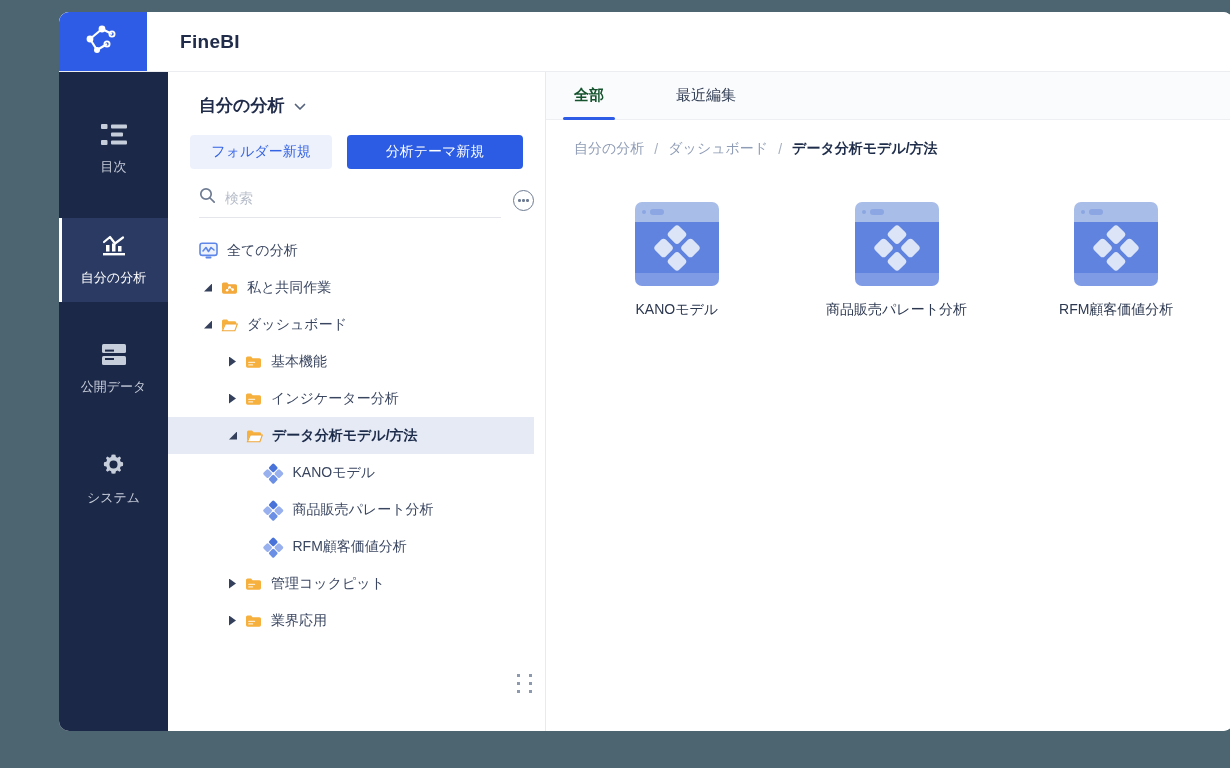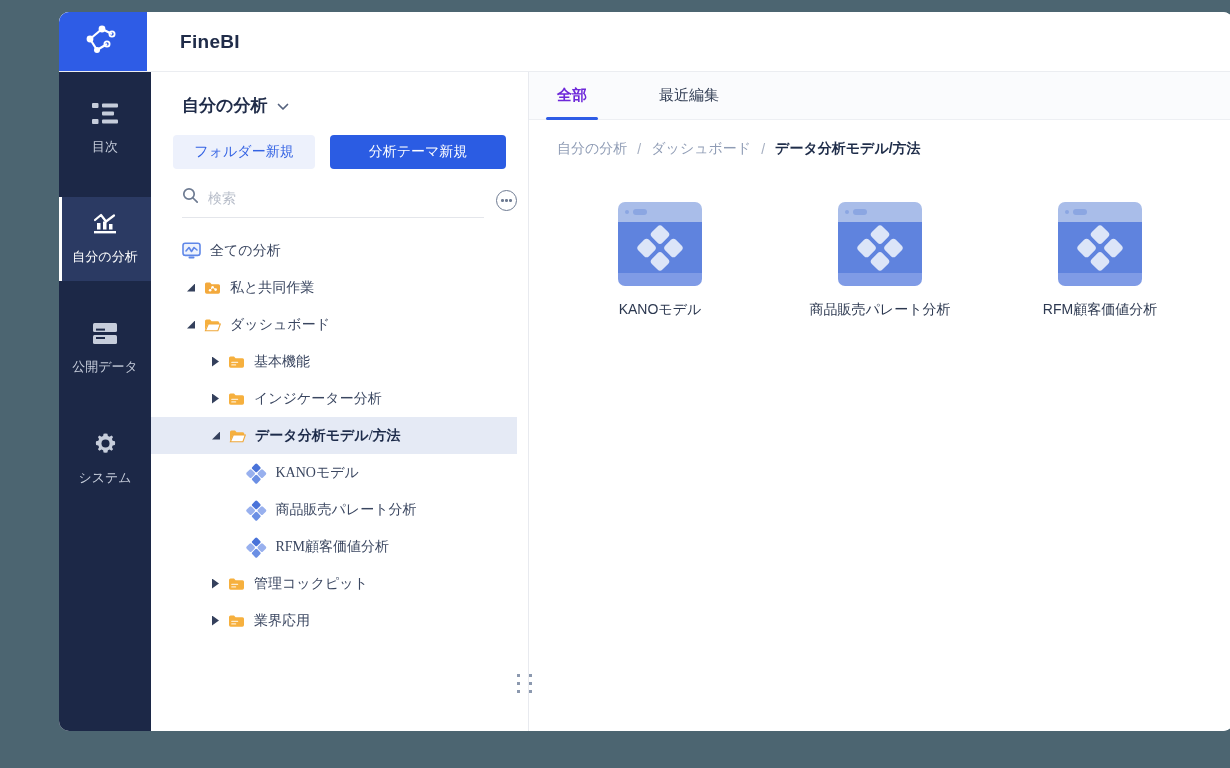--- a/index.html
+++ b/index.html
@@ -14,21 +14,21 @@
     background:#fff; border-radius:10px; overflow:hidden;
     display:flex; flex-direction:column;margin-left:28px;
   }
   
   .topbar { height:60px; flex:none; display:flex; align-items:stretch; background:#fff; border-bottom:1px solid #ebedf1; }
   .logo-sq { width:88px; flex:none; background:#2e5ce6; display:flex; align-items:center; justify-content:center; cursor:pointer; }
   .app-title { align-self:center; margin-left:33px; font-size:19px; font-weight:bold; color:#202c49; letter-spacing:.3px; }
   
   .bodyrow { flex:1; display:flex; min-height:0; position:relative; }
   
-  .sidebar { width:92px; flex:none; background:#1c2847; padding-top:15px; display:flex; flex-direction:column; gap:26px;font-family:Liberation Mono, monospace; }
+  .sidebar { width:109px; flex:none; background:#1c2847; padding-top:36px; display:flex; flex-direction:column; gap:26px; }
   .side-item { position:relative; height:84px; display:flex; flex-direction:column; align-items:center; justify-content:center; gap:9px; cursor:pointer; }
   .side-item .slbl { font-size:13px; color:#c6cddb; white-space:nowrap; }
   .side-item.active { background:#2b3a63; }
   .side-item.active::before { content:""; position:absolute; left:0; top:0; bottom:0; width:3px; background:#fff; }
   .side-item.active .slbl { color:#fff; }
   
   .panel { width:378px; flex:none; background:#fff; border-right:1px solid #e8eaef; padding-top:22px; position:relative; }
   .panel-head { display:flex; align-items:center; gap:10px; padding-left:31px; cursor:pointer; }
   .panel-title { font-size:17px; font-weight:bold; color:#202c49; }
   .btn-row { display:flex; gap:15px; padding-left:22px; margin-top:18px; }
@@ -36,21 +36,21 @@
   .btn-light { width:142px; background:#edf1fc; color:#3463e3; }
   .btn-primary { width:176px; background:#2b5ce3; color:#fff; }
   .search-row { display:flex; align-items:flex-end; margin:18px 11px 0 31px; }
   .search-box { flex:1; display:flex; align-items:center; gap:9px; border-bottom:1px solid #e4e6eb; padding-bottom:9px;justify-content:flex-end; }
   .search-box input { border:none; outline:none; font-size:14px; color:#3a4660; flex:1; background:transparent; font-family:inherit; }
   .search-box input::placeholder { color:#b7bdc9; }
   .more-circle { width:21px; height:21px; flex:none; border:1.6px solid #6e7b92; border-radius:50%;
     display:flex; align-items:center; justify-content:center; gap:1.5px; margin:0 0 7px 12px; cursor:pointer; }
   .more-circle i { width:2.5px; height:2.5px; background:#6e7b92; border-radius:50%; }
   
-  .tree { margin-top:14px;font-family:Liberation Serif, serif; }
+  .tree { margin-top:14px; }
   .trow { height:37px; display:flex; align-items:center; font-size:14px; color:#3a4660; cursor:pointer; margin-right:11px; }
   .trow.l0 { padding-left:31px; }
   .trow.l1 { padding-left:36px; }
   .trow.l2 { padding-left:61px; }
   .trow.l3 { padding-left:96px; }
   .trow.sel { background:#e5eaf5; font-weight:bold; color:#1d2b4a; }
   .caret { flex:none; margin-right:9px; }
   .caret.exp { width:8px; height:8px; background:#34405c; clip-path:polygon(100% 0,100% 100%,0 100%); }
   .caret.col { width:7px; height:10px; background:#34405c; clip-path:polygon(0 0,100% 50%,0 100%); }
   .ticon { flex:none; margin-right:9px; display:flex; align-items:center; }
@@ -67,21 +67,21 @@
   .dgrid.big { grid-template-columns:15px 15px; gap:4px; }
   .dgrid.big i { width:15px; height:15px; border-radius:3.5px; background:#dce5f8; }
   
   .drag-dots { position:absolute; left:458px; top:602px; display:grid; grid-template-columns:3px 3px; gap:5px 9px; z-index:5; cursor:col-resize; }
   .drag-dots i { width:3px; height:3px; background:#8c99af; }
   
   .main { flex:1; min-width:0; display:flex; flex-direction:column; background:#fff; }
   .tabs { height:48px; flex:none; background:#fafbfd; border-bottom:1px solid #edeff3; display:flex; align-items:stretch; padding-left:28px; }
   .tab { font-size:15px; color:#333f55; display:flex; align-items:center; position:relative; cursor:pointer; }
   .tab + .tab { margin-left:72px; }
-  .tab.active { color:#6d28d9; font-weight:bold; }
+  .tab.active { color:#14532d; font-weight:bold; }
   .tab.active::after { content:""; position:absolute; left:50%; transform:translateX(-50%); bottom:-1px; height:3px; width:52px; background:#2e5ce6; border-radius:2px; }
   .crumbs { padding:20px 0 0 28px; display:flex; align-items:center; gap:10px; font-size:14px; }
   .crumb { color:#8f9cb5; cursor:pointer; white-space:nowrap; }
   .crumb.cur { color:#1e2c49; font-weight:bold; cursor:default; }
   .csep { color:#a7b0c2; }
   .cards { display:flex; padding:44px 0 0 28px; }
   .card { width:206px; margin-right:14px; display:flex; flex-direction:column; align-items:center; cursor:pointer; }
   .card-icon { width:84px; height:84px; border-radius:7px; overflow:hidden; display:flex; flex-direction:column; }
   .ci-head { height:20px; flex:none; background:#a9bde9; display:flex; align-items:center; gap:4px; padding-left:7px; }
   .ci-dot { width:4px; height:4px; border-radius:50%; background:#8ba6e2; }

